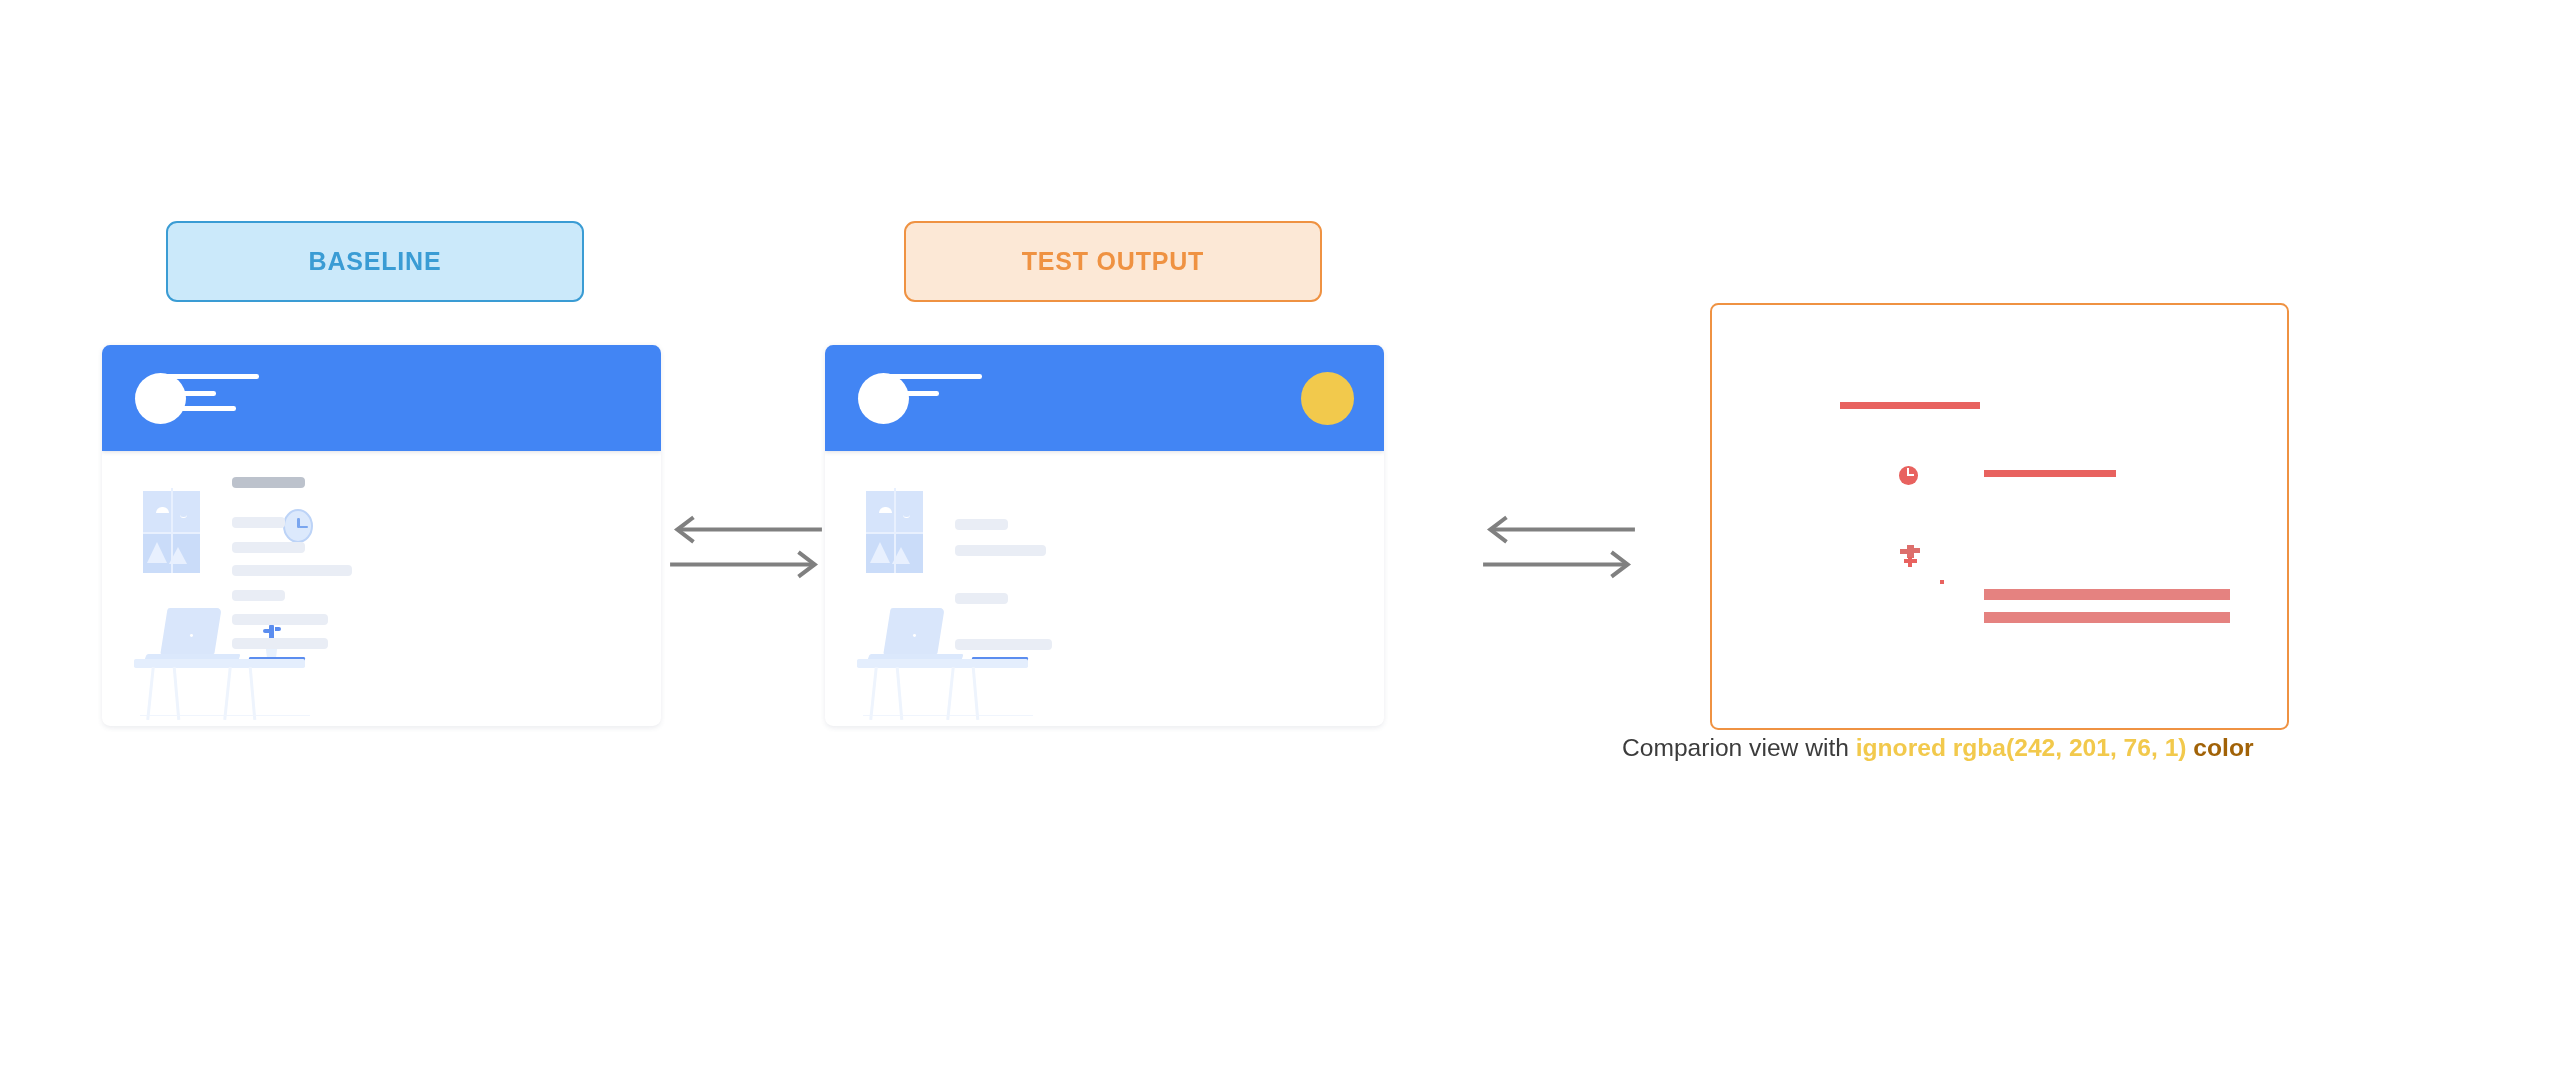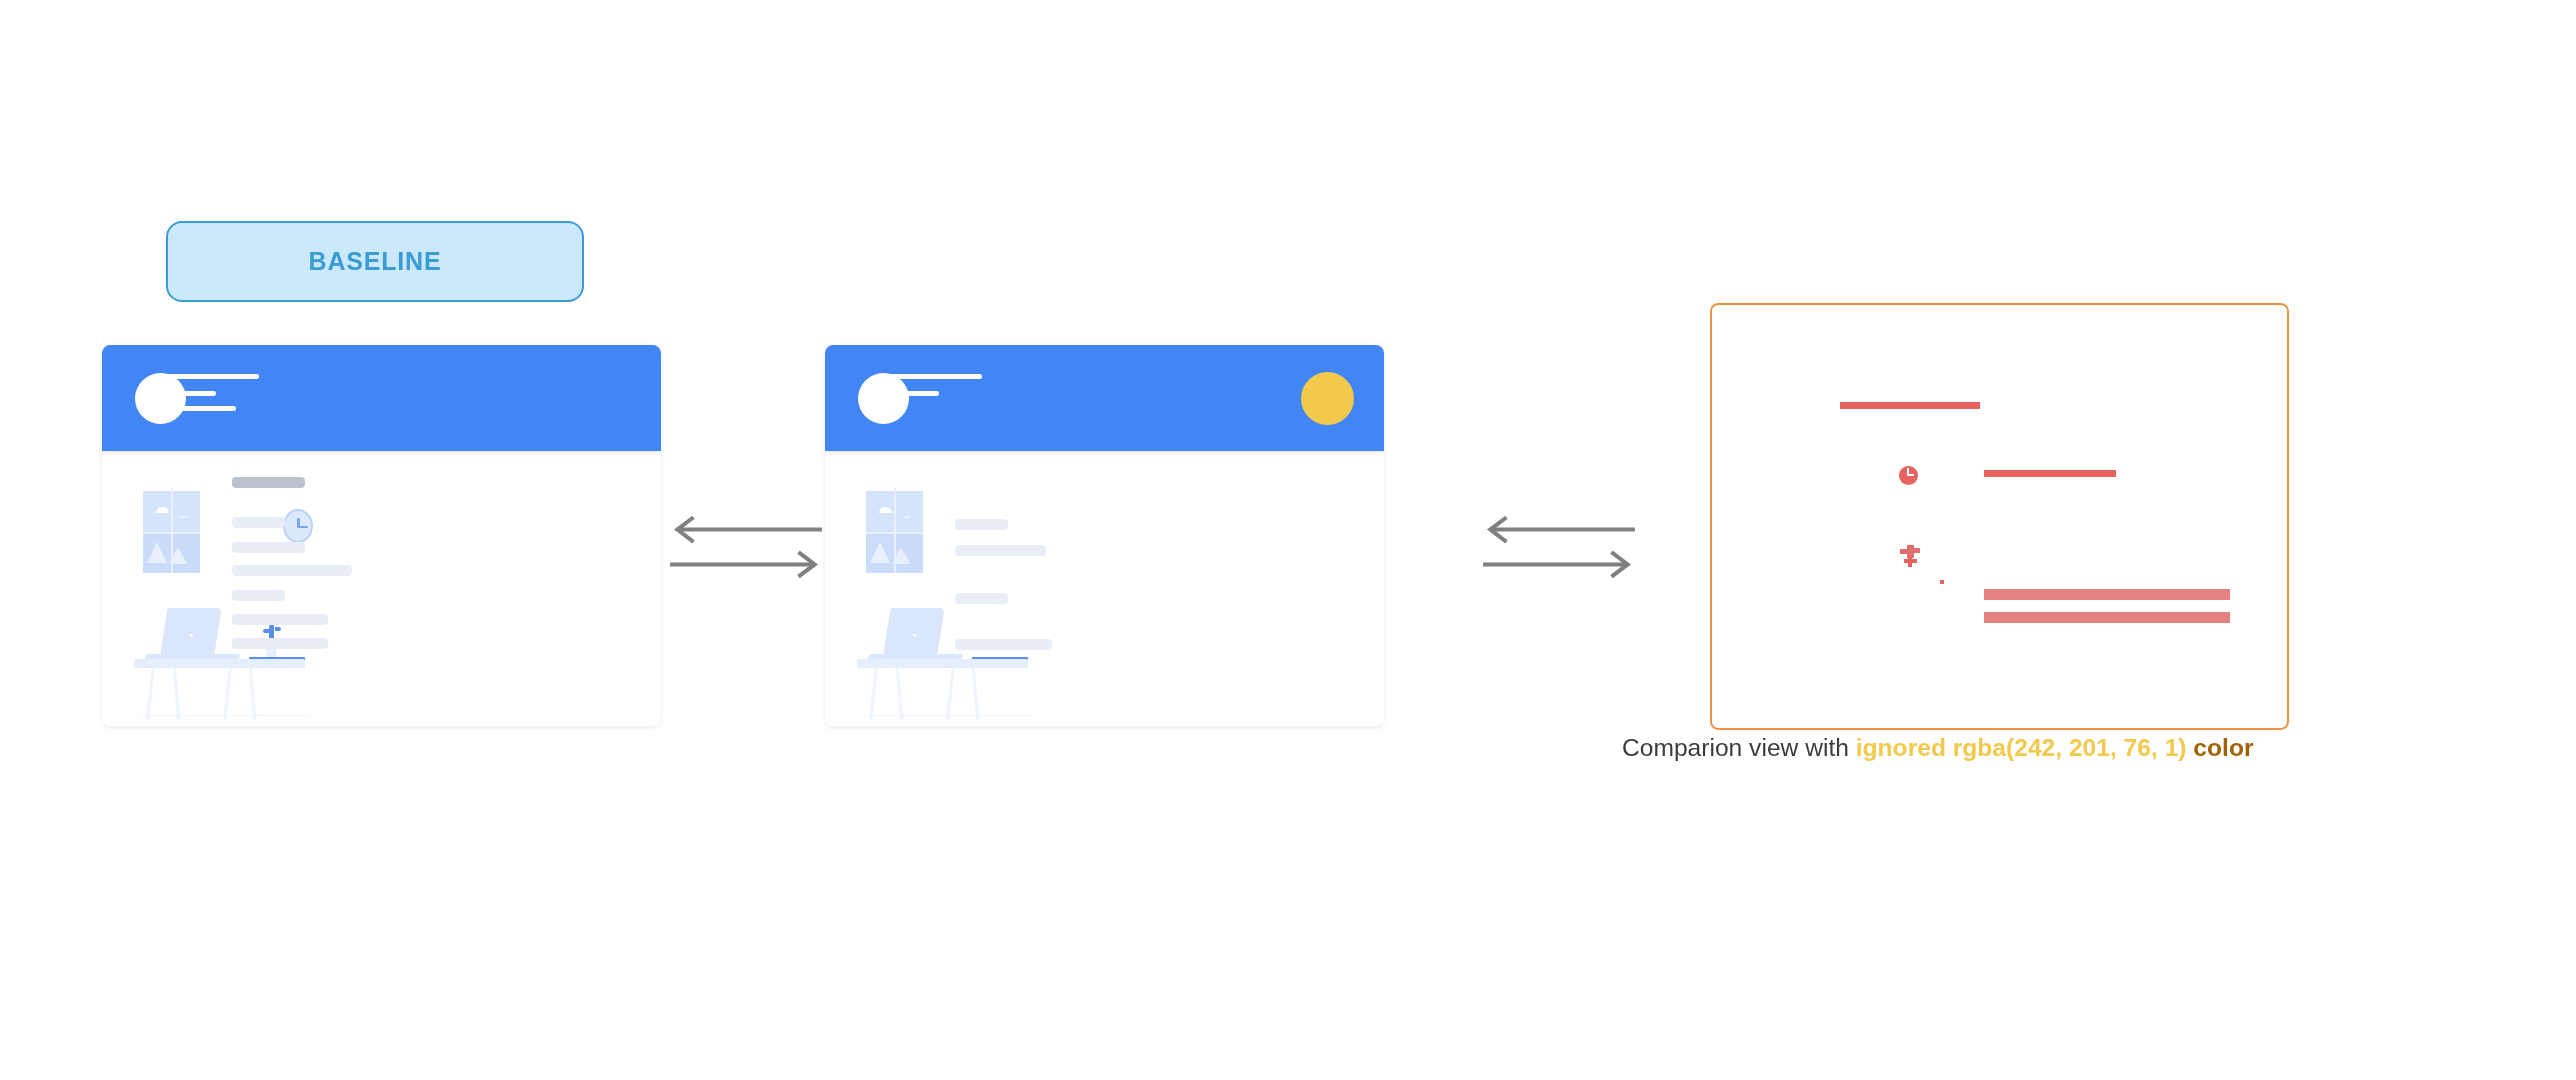--- a/index.html
+++ b/index.html
@@ -17,21 +17,21 @@
 
   .stage { position: absolute; inset: 0; }
 
   
   .badge {
     position: absolute;
     box-sizing: border-box;
     display: flex;
     align-items: center;
     justify-content: center;
-    border-radius: 16px;
+    border-radius: 11px;
     font-weight: bold;
     letter-spacing: 0.8px;
     font-size: 25px;
   }
   .badge-baseline {
     left: 166px; top: 221px; width: 418px; height: 81px;
     background: #cbe9fa;
     border: 2.3px solid #3a9cd4;
     color: #3a9cd4;
   }
@@ -298,20 +298,23 @@
 </style>
 </head>
 <body>
 
 <div class="stage">
 
   <div class="badge badge-baseline">
     <span>BASELINE</span>
   </div>
 
+  <div class="badge badge-test">
+    <span>TEST OUTPUT</span>
+  </div>
 
   <div class="card card-baseline">
     <div class="card-header">
       <div class="avatar"></div>
       <div id="bl-header-lines">
           <div class="hline" style="left: 61px; top: 29px; width: 96px; height: 5.3px;"></div>
           <div class="hline" style="left: 61px; top: 46px; width: 53px; height: 5.3px;"></div>
           <div class="hline" style="left: 61px; top: 61px; width: 73px; height: 5.3px;"></div>
         </div>
     </div>

